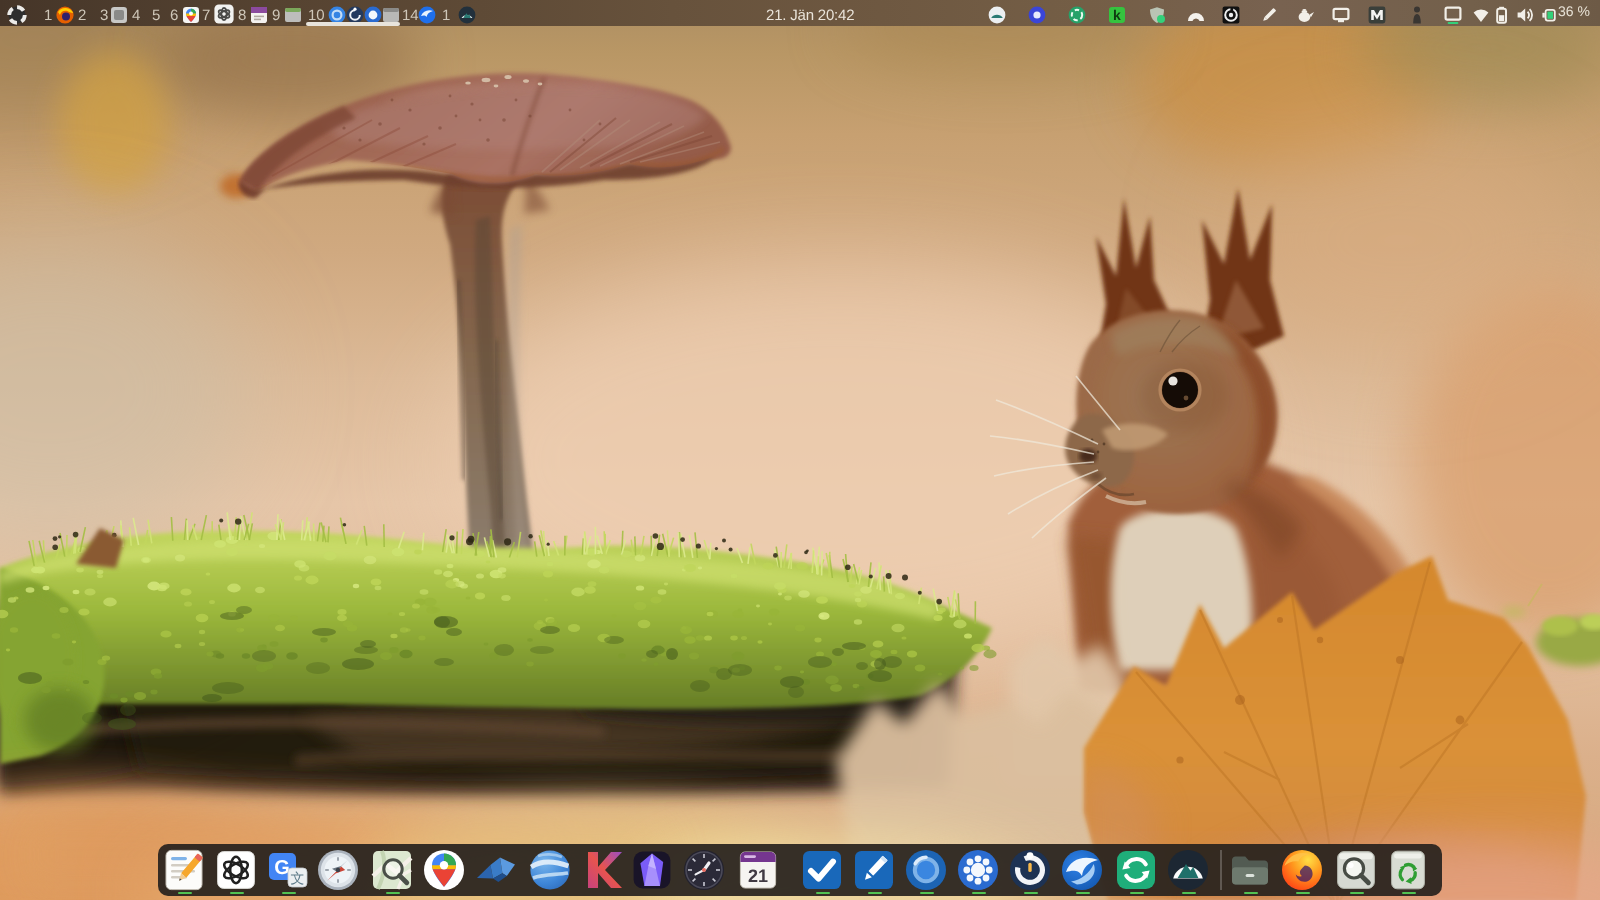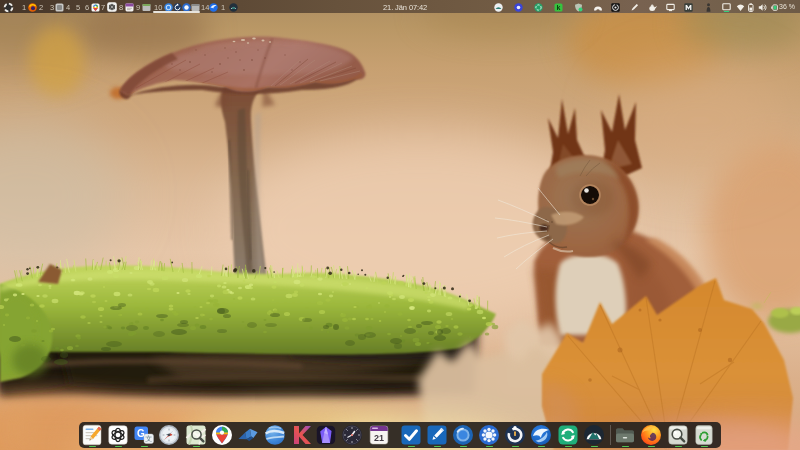--- a/index.html
+++ b/index.html
@@ -860,21 +860,21 @@
 <div style="position:absolute;left:153px;top:11.4px;width:47px;height:1.2px;background:#e8e4dc;border-radius:1px"></div>
 <svg class="mini" style="left:209px" width="9" height="9" viewBox="0 0 9 9">
         <circle cx="4.5" cy="4.5" r="4.2" fill="#1f6feb"></circle>
         <path d="M1.5 5 C2.5 2.5 5 1.5 7.5 2.5 C5.5 3 4.5 4 4.3 5.5 C3.5 4.5 2.5 4.8 1.5 5 Z" fill="#e8f2fd"></path>
       </svg>
 <svg class="mini" style="left:229px" width="9" height="9" viewBox="0 0 9 9">
         <circle cx="4.5" cy="4.5" r="4.2" fill="#22303c"></circle>
         <path d="M1.8 6 A3.2 3.2 0 0 1 7.2 6 Z" fill="#f2f4f6"></path>
         <path d="M2.6 6 L4.2 3.6 L5 4.7 L5.6 4 L6.4 6 Z" fill="#2a7a74"></path>
       </svg>
-<span style="position:absolute;left:383px;top:2.5px;font-size:7.5px;letter-spacing:-0.1px;color:#eae4da">21. Jän 07:42</span>
+<span style="position:absolute;left:383px;top:2.5px;font-size:7.5px;letter-spacing:-0.1px;color:#eae4da">21. Jän 20:42</span>
 <svg class="mini" style="left:494px;top:2.5px" width="10" height="9" viewBox="0 0 10 9">
         <circle cx="4.5" cy="4.5" r="4.2" fill="#eceff1"></circle>
         <path d="M1.6 6 A3.4 3.4 0 0 1 7.4 6 Z" fill="#2a7a74"></path>
       </svg>
 <svg class="mini" style="left:514px;top:2.5px" width="10" height="9" viewBox="0 0 10 9">
         <circle cx="4.5" cy="4.5" r="4.2" fill="#3a45d8"></circle>
         <circle cx="4.5" cy="4.5" r="1.8" fill="#e8eafc"></circle>
       </svg>
 <svg class="mini" style="left:534px;top:2.5px" width="10" height="9" viewBox="0 0 10 9">
         <circle cx="4.5" cy="4.5" r="4.2" fill="#26a269"></circle>

